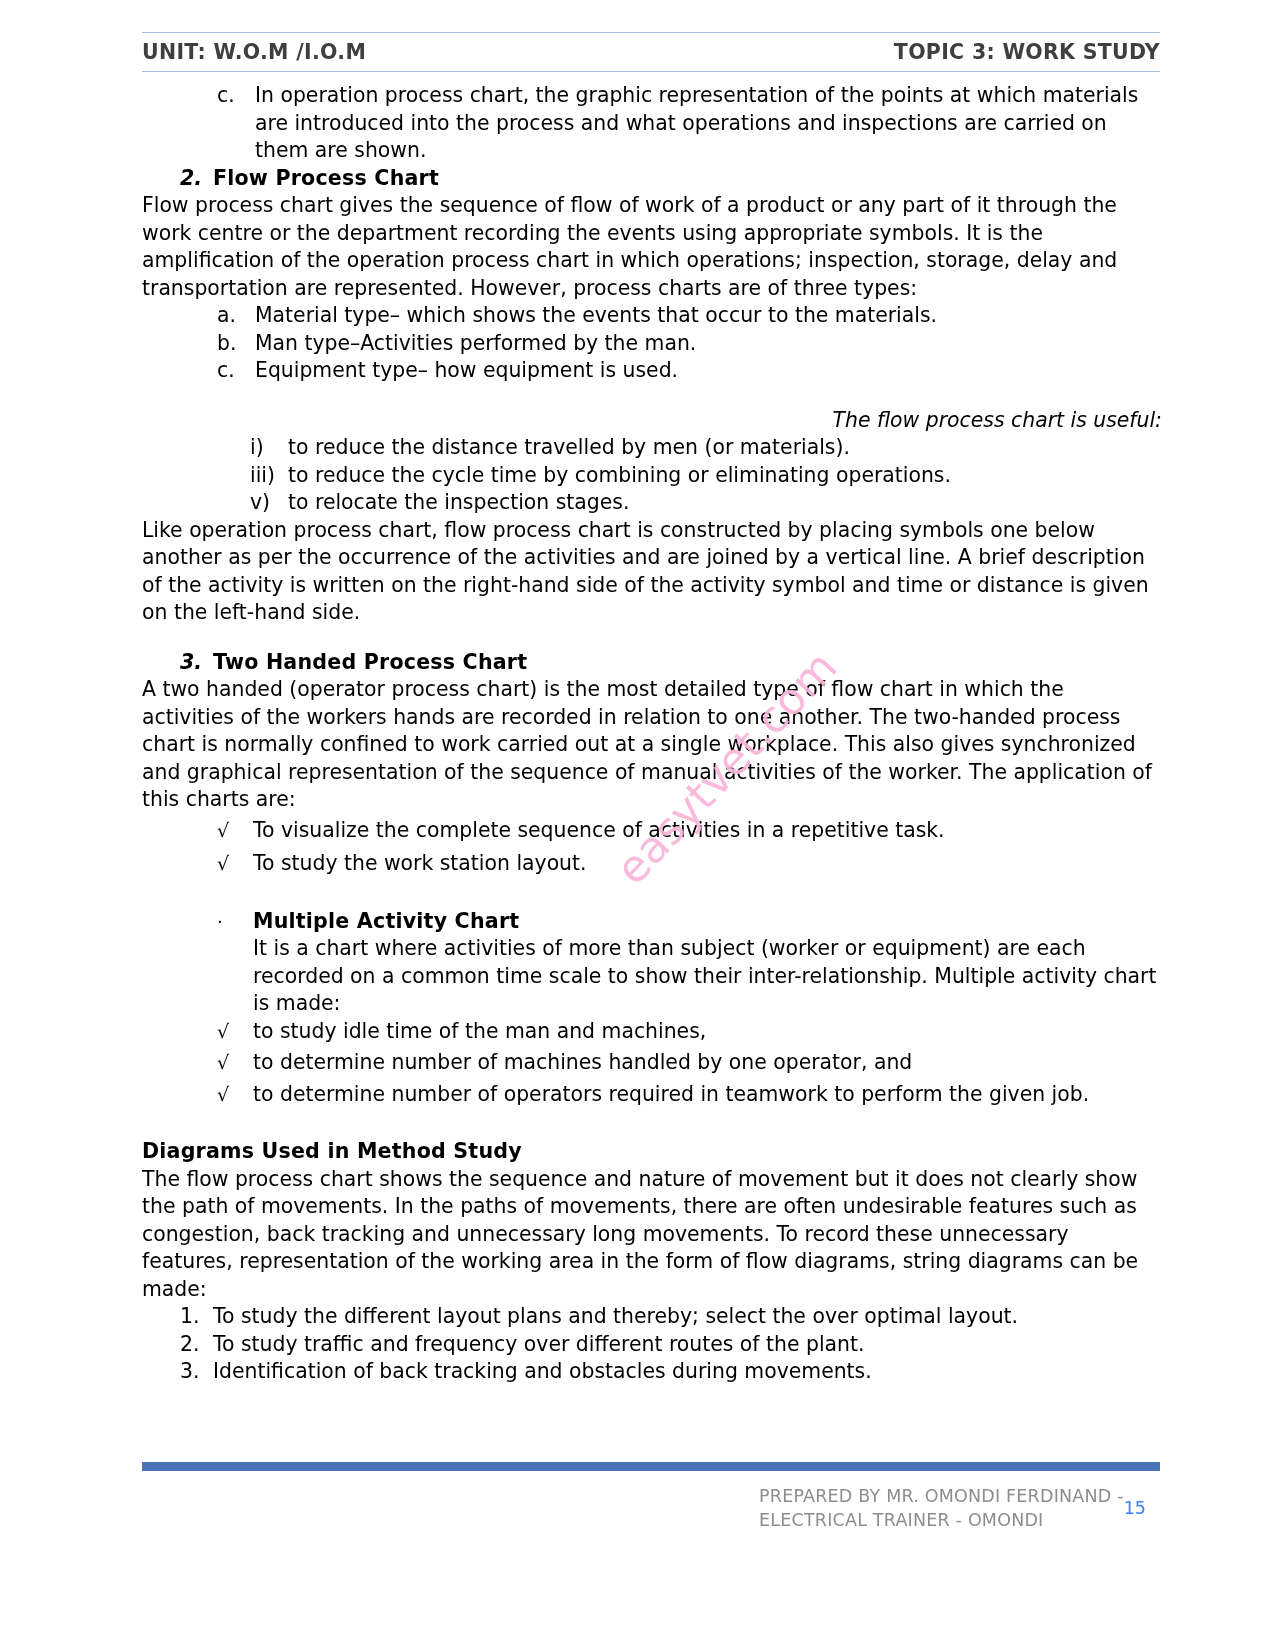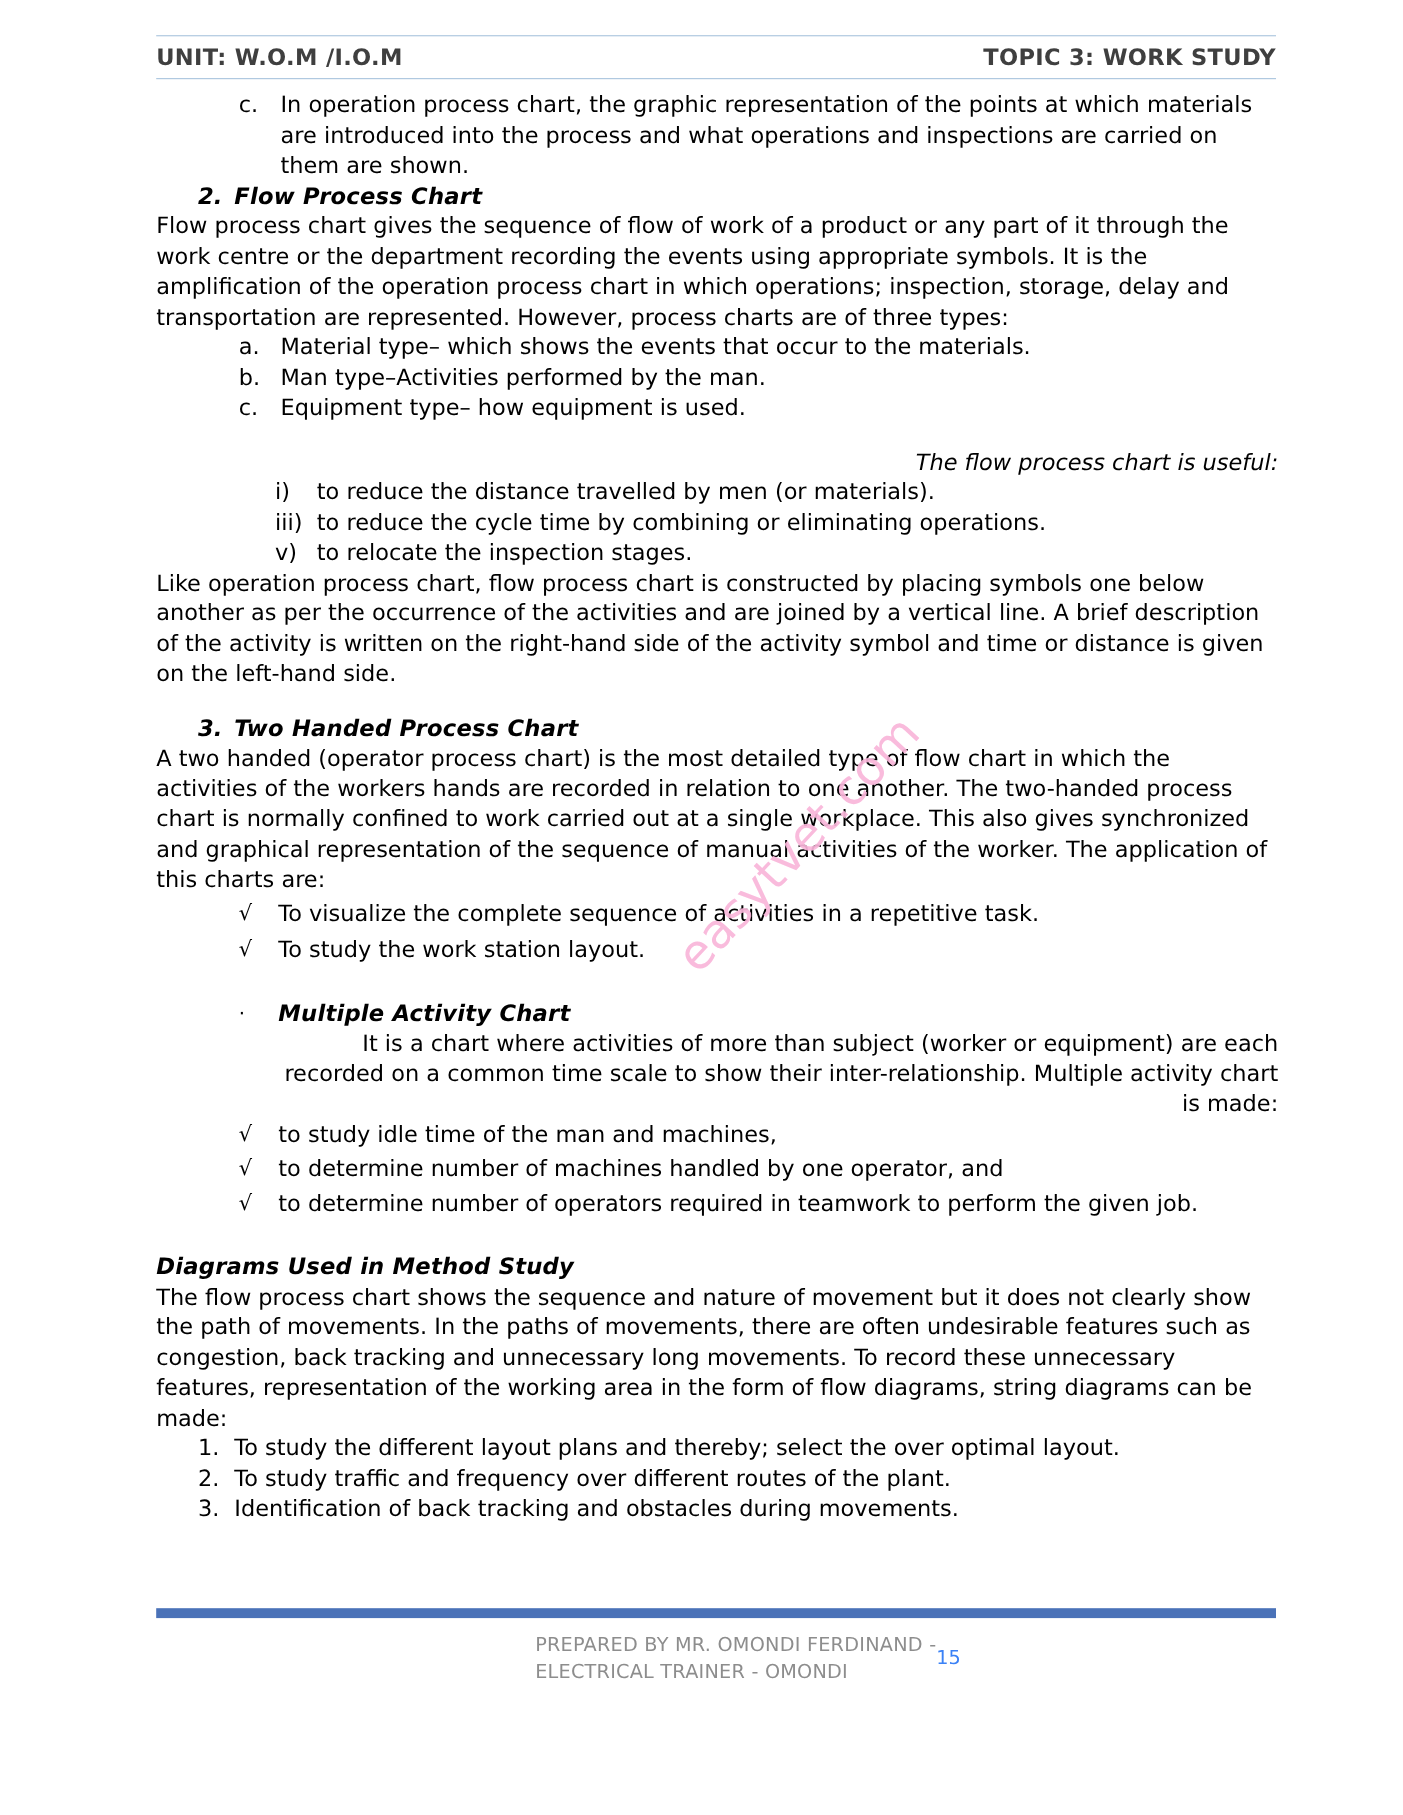--- a/index.html
+++ b/index.html
@@ -77,21 +77,20 @@
 
   .ind-body { margin-left: 75px; }
 
   .hdgnum {
     font-weight: bold;
     font-style: italic;
     font-size: 20.6px;
   }
   .hdg {
     font-weight: bold;
-    font-style: italic;
     font-size: 20.6px;
     letter-spacing: 0.2px;
   }
   .ital {
     font-style: italic;
     font-size: 20.4px;
     text-align: right;
   }
 
   .mk-abc { width: 38px; }
@@ -131,23 +130,22 @@
     width: 1018px;
     height: 9px;
     background: #4a72b8;
   }
   .footer {
     position: absolute;
     left: 142px;
     top: 1484px;
     width: 1018px;
     display: flex;
-    justify-content: center;
+    justify-content: flex-end;
     align-items: flex-start;
-    margin-left: 36px;
   }
   .footer-text {
     font-family: "DejaVu Sans", sans-serif;
     font-size: 17.5px;
     line-height: 24px;
     color: #8d8d8d;
     letter-spacing: 0.2px;
   }
   .footer-page {
     font-family: "DejaVu Sans", sans-serif;
@@ -228,21 +226,21 @@
       <div class="marker mk-check">√</div>
       <div class="txt">To study the work station layout.</div>
     </div>
 
     <div class="gap-lg"></div>
 
     <div class="row lvl2">
       <div class="marker mk-dot">·</div>
       <div class="txt hdg">Multiple Activity Chart</div>
     </div>
-    <div class="para" style="margin-left:111px;text-align:right;">It is a chart where activities of more than subject (worker or equipment) are each recorded on a common time scale to show their inter-relationship. Multiple activity chart is made:</div>
+    <div class="para" style="margin-left:111px;">It is a chart where activities of more than subject (worker or equipment) are each recorded on a common time scale to show their inter-relationship. Multiple activity chart is made:</div>
 
     <div class="row lvl2">
       <div class="marker mk-check">√</div>
       <div class="txt">to study idle time of the man and machines,</div>
     </div>
     <div class="row lvl2" style="margin-top:4px;">
       <div class="marker mk-check">√</div>
       <div class="txt">to determine number of machines handled by one operator, and</div>
     </div>
     <div class="row lvl2" style="margin-top:4px;">

